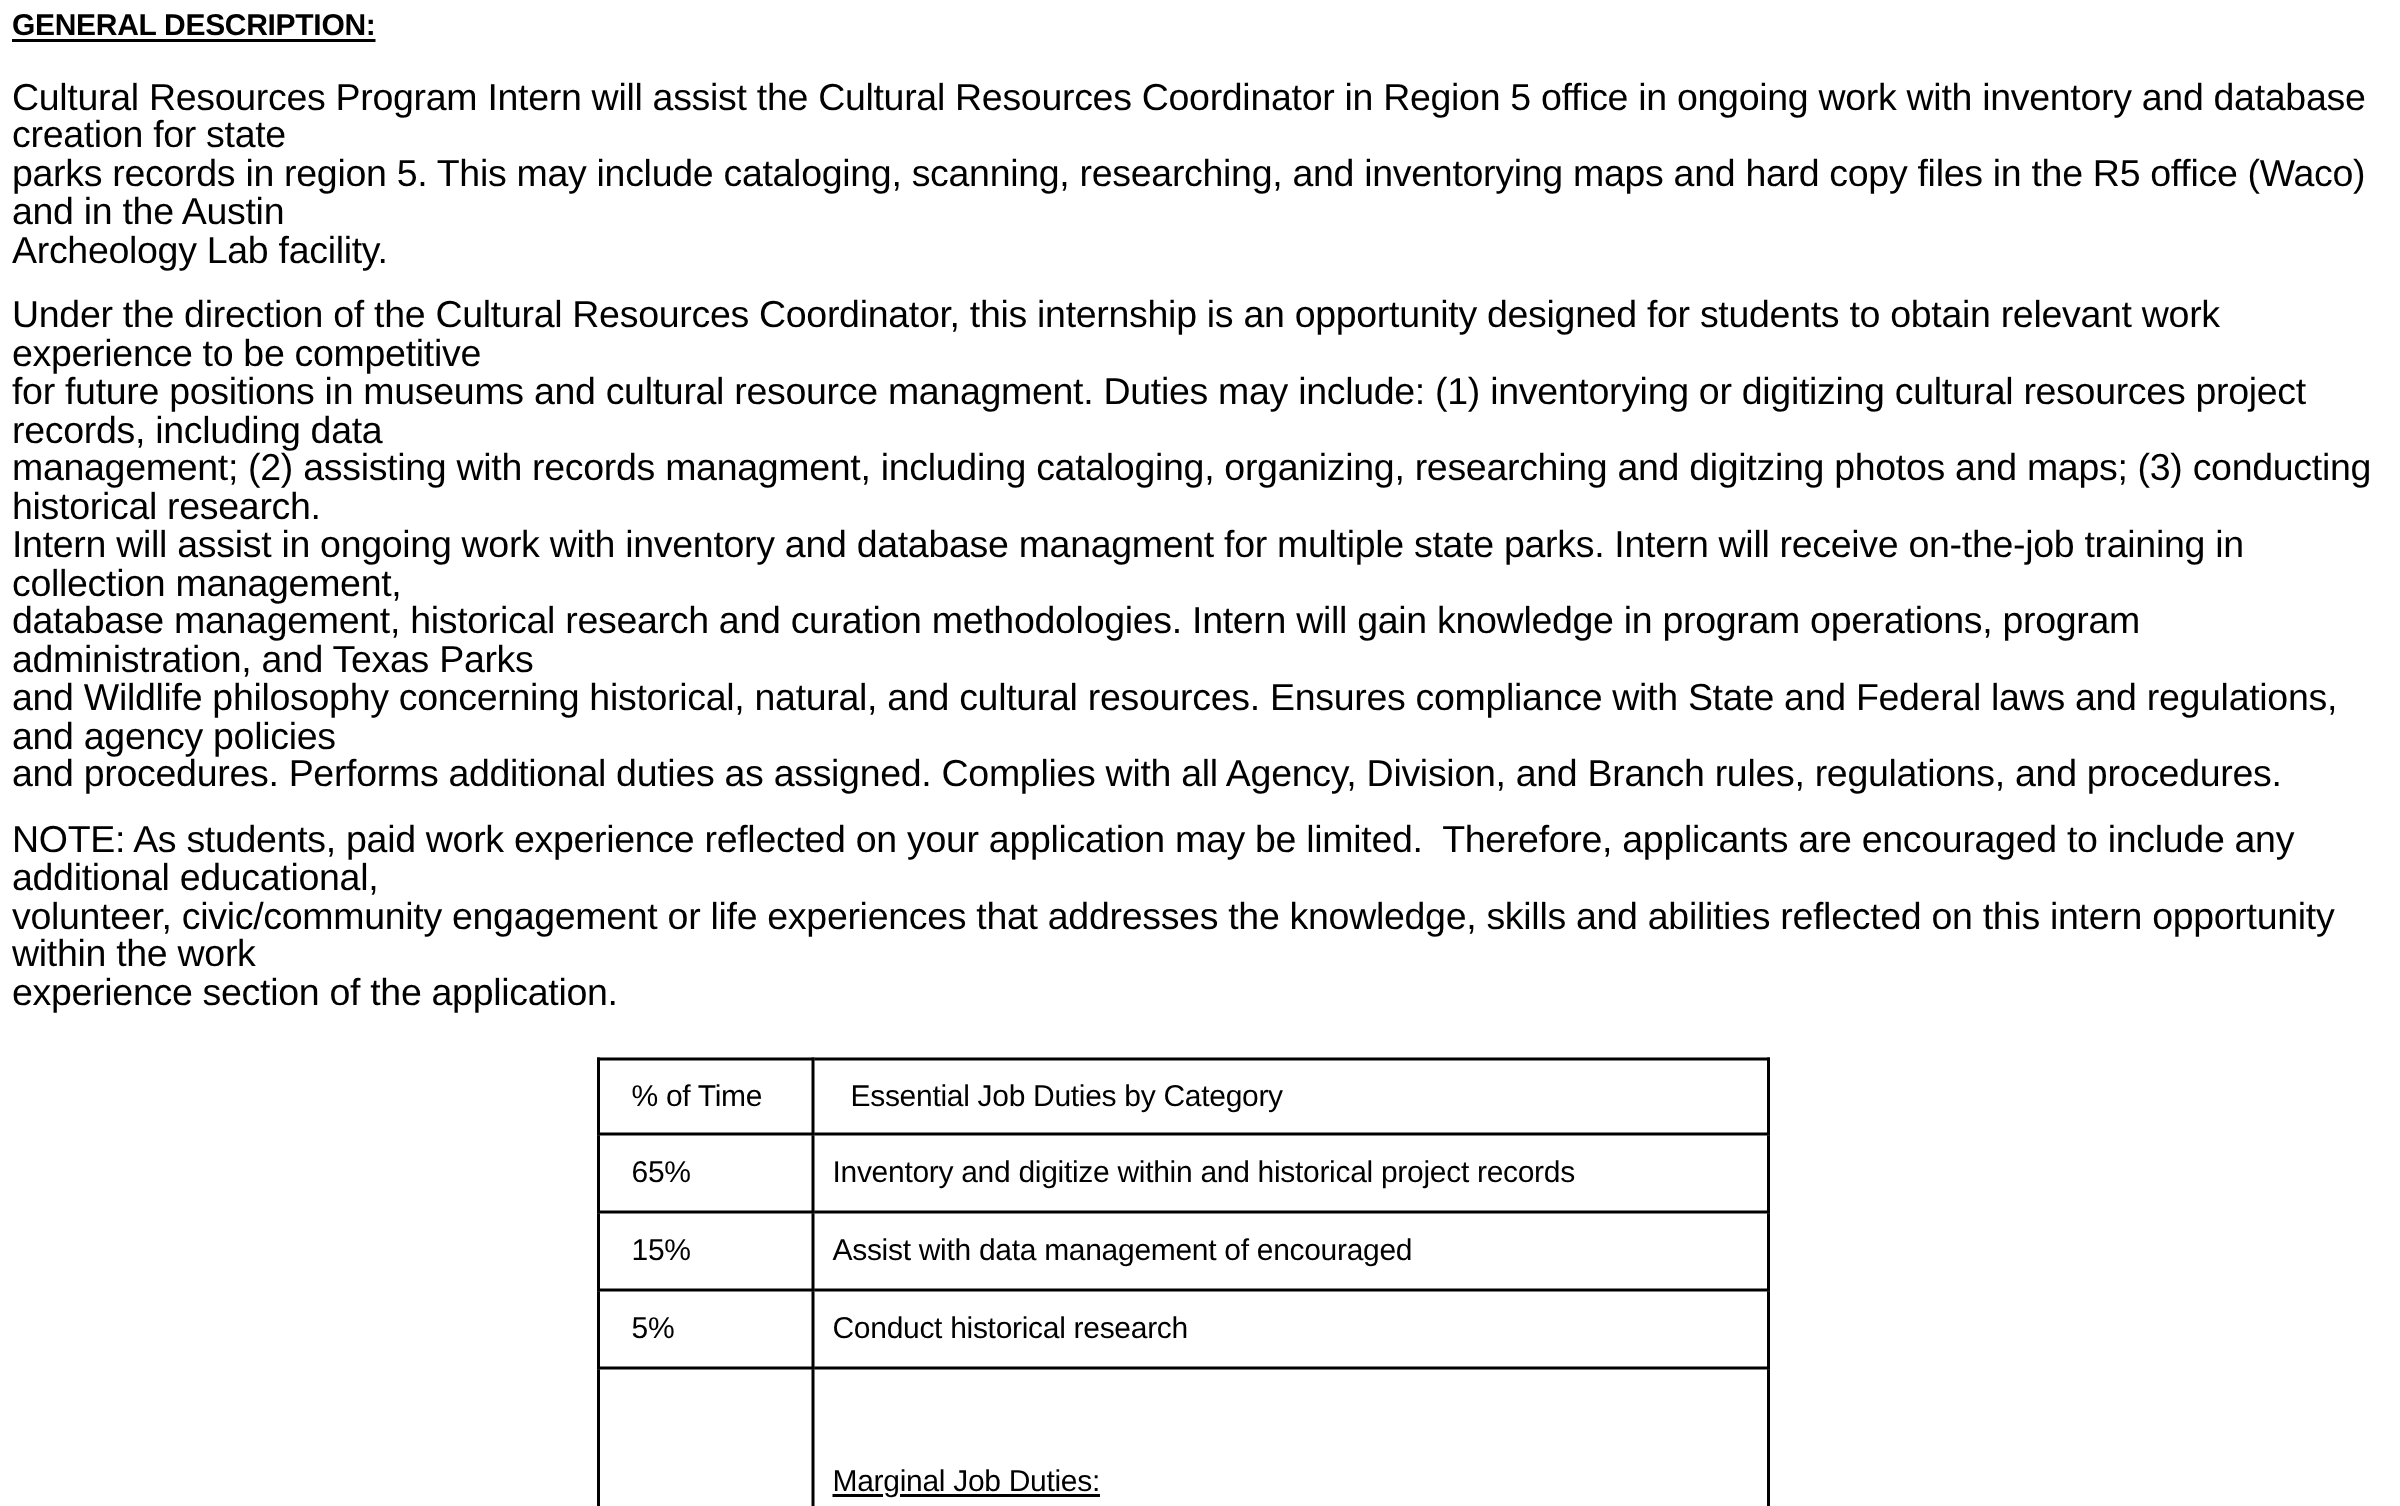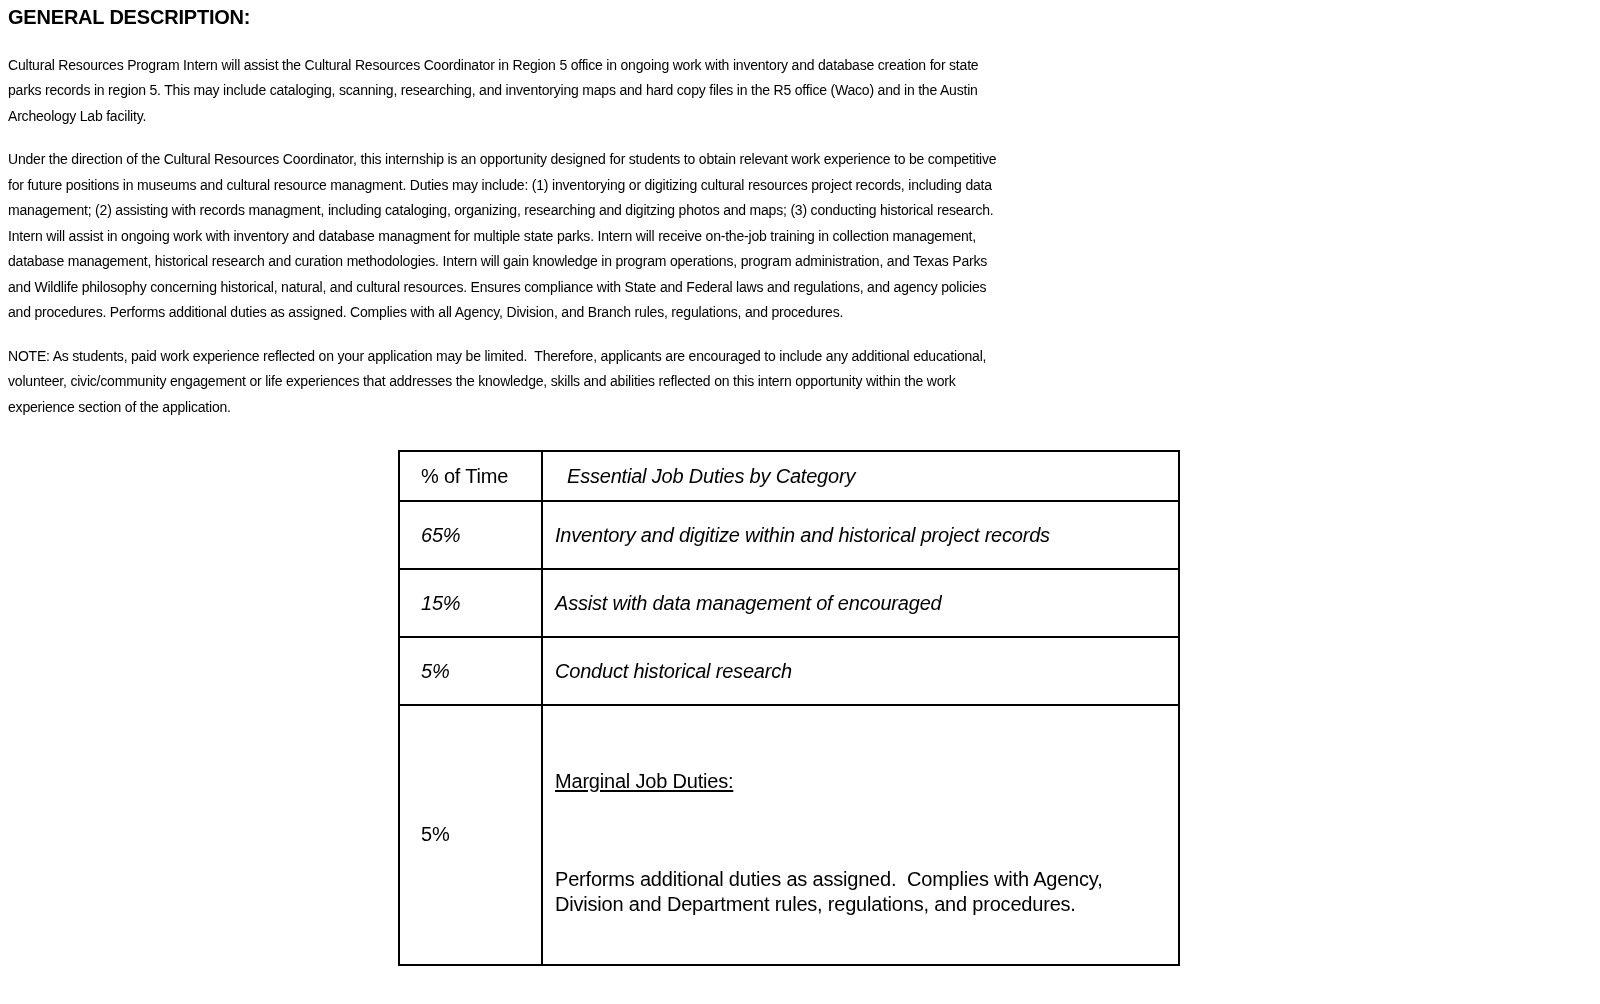--- a/index.html
+++ b/index.html
@@ -21,25 +21,26 @@
   .heading {
     font-size: 20px;
     font-weight: bold;
     line-height: 25.5px;
     margin: 0;
     letter-spacing: -0.2px;
   }
   .heading-general { margin: 0 0 22px 0; }
   .heading-duties  { margin: 18px 0 0 0; }
   .u-heavy {
+    text-decoration: underline;
     text-decoration-thickness: 2px;
     text-underline-offset: 3px;
   }
   .body-text {
-    font-size: 14px;
+    font-size: 25px;
     line-height: 25.5px;
     letter-spacing: -0.2px;
     margin: 0 0 18px 0;
     white-space: pre-wrap;
   }
   table.duties {
     border-collapse: collapse;
     margin: 30px 0 0 390px;
     table-layout: fixed;
   }
@@ -49,24 +50,24 @@
     font-size: 20px;
     letter-spacing: -0.2px;
     vertical-align: middle;
     box-sizing: border-box;
     text-align: left;
     font-weight: normal;
   }
   col.c-time { width: 143px; }
   col.c-duty { width: 637px; }
   tr.hdr     { height: 50px; }
-  tr.r-std   { height: 68px; font-style: italic; }
+  tr.r-std   { height: 52px; }
   tr.r-last  { height: 137px; }
   th.h-time { font-weight: bold; padding: 0 0 0 21px; }
-  th.h-duty { font-weight: bold; padding: 0 0 0 24px; font-style: italic; }
+  th.h-duty { font-weight: bold; padding: 0 0 0 24px; }
   td.time   { padding: 0 0 0 21px; }
   td.duty   { padding: 0 0 0 12px; white-space: pre-wrap; }
   td.duty-last {
     vertical-align: top;
     padding: 17px 10px 0 12px;
   }
   .marginal-title {
     text-decoration: underline;
     text-decoration-thickness: 1.5px;
     text-underline-offset: 2px;

